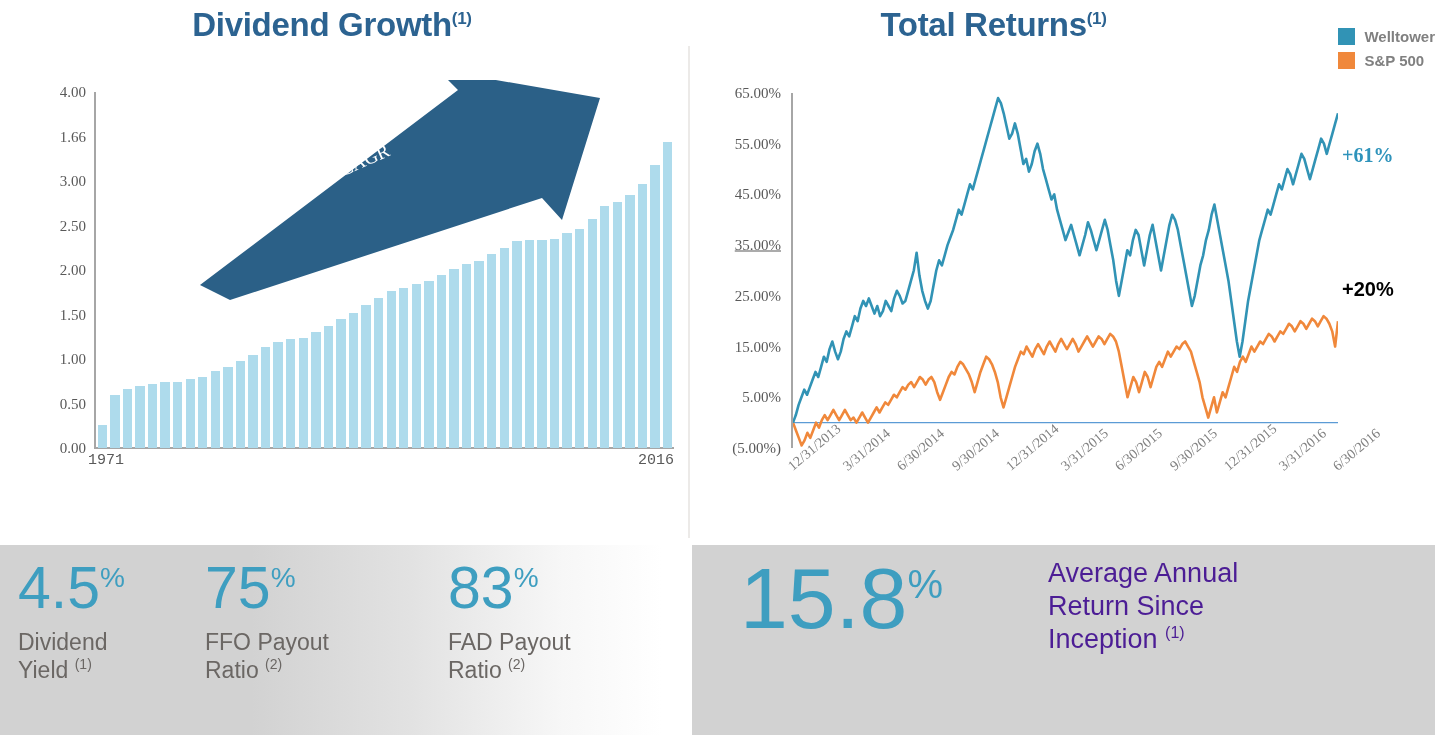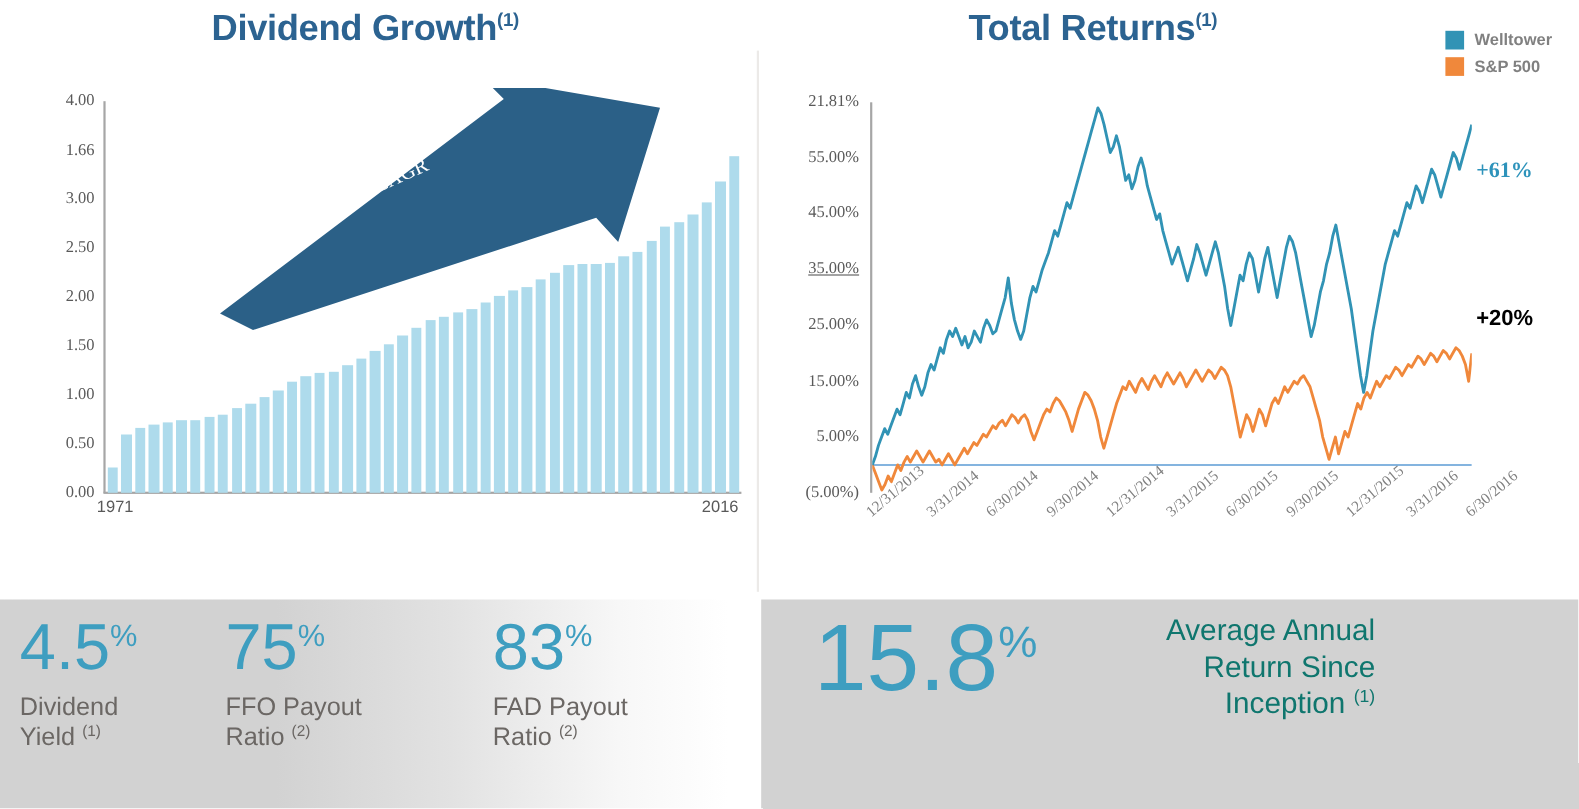--- a/index.html
+++ b/index.html
@@ -38,36 +38,36 @@
   .ytick {
     position: absolute; right: 100%; margin-right: 10px;
     font-size: 15px; color: #595959; white-space: nowrap;
     transform: translateY(-50%); font-family: "Liberation Serif", serif;
   }
   .bars { position: absolute; left:0; bottom:0; width: 100%; height: 100%;
           display: flex; align-items: flex-end; gap: 0; }
   .bar { background: #aedbec; flex: 1 1 0; margin: 0 1.6px; }
   .xlab-left, .xlab-right {
     position: absolute; top: 452px; font-size: 15px; color: #595959;
-    font-family: Liberation Sans, sans-serif;
+    font-family: Liberation Mono, monospace;
   }
   .xlab-left  { left: 88px; }
   .xlab-right { left: 638px; }
 
   
   #cagr-arrow { position: absolute; left: 190px; top: 80px; width: 420px; height: 230px; pointer-events:none; }
   #cagr-label {
     position: absolute; left: 300px; top: 178px;
     font-size: 19px; color: #ffffff;
     transform: rotate(-24deg); transform-origin: left center;
     white-space: nowrap; font-family: "Liberation Serif", serif;
   }
 
   
-  #legend { position: absolute; right: 24px; top: 28px; }
+  #legend { position: absolute; right: 0; top: 28px; }
   .legend-row { display: flex; align-items: center; margin-bottom: 7px; }
   .legend-swatch { width: 17px; height: 17px; margin-right: 9px; }
   .legend-label { font-size: 15px; font-weight: bold; color: #808080; }
 
   
   #line-plot { position: absolute; left: 793px; top: 93px; width: 545px; height: 355px; }
   #line-axis-line { position:absolute; left: 791px; top: 93px; width: 2px; height: 355px; background:#a6a6a6; }
   .ytick-r {
     position:absolute; right: 100%; margin-right: 12px;
     font-size: 15px; color: #595959; white-space: nowrap;
@@ -104,22 +104,22 @@
   .stat-label sup { font-size: 14px; vertical-align: super; }
 
   #stat-0 { left: 18px;  top: 14px; }
   #stat-1 { left: 205px; top: 14px; }
   #stat-2 { left: 448px; top: 14px; }
 
   #stat-big { left: 48px; top: 10px; }
   #stat-big .stat-value { font-size: 86px; }
   #stat-big .stat-value sup { font-size: 40px; }
   #stat-big-label {
-    position:absolute; left: 368px; top: 12px;
-    font-size: 27px; color: #0f766e; line-height: 1.22; text-align: right;
+    position:absolute; left: 356px; top: 12px;
+    font-size: 27px; color: #4c1d95; line-height: 1.22;
   }
   #stat-big-label sup { font-size: 16px; vertical-align: super; }
 </style>
 </head>
 <body>
 
 <div id="root">
 
   <div class="panel" id="left-panel">
 
@@ -225,21 +225,21 @@
 
   <div id="line-plot">
     <div id="line-yticks">
         <div class="ytick-r" style="top: 355px;">(5.00%)</div>
         <div class="ytick-r" style="top: 304.286px;">5.00%</div>
         <div class="ytick-r" style="top: 253.571px;">15.00%</div>
         <div class="ytick-r" style="top: 202.857px;">25.00%</div>
         <div class="ytick-r" style="top: 152.143px; text-decoration: underline;">35.00%</div>
         <div class="ytick-r" style="top: 101.429px;">45.00%</div>
         <div class="ytick-r" style="top: 50.7143px;">55.00%</div>
-        <div class="ytick-r" style="top: 0px;">21.81%</div>
+        <div class="ytick-r" style="top: 0px;">65.00%</div>
       </div>
     <svg id="line-svg" viewBox="0 0 545 355" preserveAspectRatio="none" style="position:absolute;left:0;top:0;width:545px;height:355px;">
       <line id="zero-line" x1="0" y1="329.64285714285717" x2="545" y2="329.64285714285717" stroke="#5b9bd5" stroke-width="1.4"></line>
       <polyline id="poly-sp" fill="none" stroke="#f0883b" stroke-width="2.6" stroke-linejoin="round" points="0.00,329.64 2.88,337.25 5.77,344.86 8.65,352.46 11.53,347.39 14.42,339.79 17.30,344.86 20.19,337.25 23.07,329.64 25.95,334.71 28.84,327.11 31.72,322.04 34.60,327.11 37.49,322.04 40.37,316.96 43.25,322.04 46.14,327.11 49.02,322.04 51.90,316.96 54.79,322.04 57.67,327.11 60.56,324.57 63.44,329.64 66.32,324.57 69.21,319.50 72.09,324.57 74.97,329.64 77.86,324.57 80.74,319.50 83.62,314.43 86.51,319.50 89.39,314.43 92.28,309.36 95.16,311.89 98.04,306.82 100.93,301.75 103.81,304.29 106.69,299.21 109.58,294.14 112.46,296.68 115.34,291.61 118.23,289.07 121.11,294.14 123.99,289.07 126.88,284.00 129.76,286.54 132.65,291.61 135.53,286.54 138.41,284.00 141.30,289.07 144.18,299.21 147.06,306.82 149.95,299.21 152.83,291.61 155.71,284.00 158.60,278.93 161.48,281.46 164.37,273.86 167.25,268.79 170.13,271.32 173.02,276.39 175.90,281.46 178.78,289.07 181.67,299.21 184.55,289.07 187.43,278.93 190.32,271.32 193.20,263.71 196.08,266.25 198.97,271.32 201.85,278.93 204.74,289.07 207.62,304.29 210.50,314.43 213.39,304.29 216.27,294.14 219.15,284.00 222.04,273.86 224.92,266.25 227.80,258.64 230.69,261.18 233.57,253.57 236.46,258.64 239.34,263.71 242.22,256.11 245.11,251.04 247.99,256.11 250.87,261.18 253.76,253.57 256.64,248.50 259.52,253.57 262.41,258.64 265.29,251.04 268.17,245.96 271.06,251.04 273.94,256.11 276.83,251.04 279.71,245.96 282.59,251.04 285.48,258.64 288.36,253.57 291.24,248.50 294.13,243.43 297.01,248.50 299.89,253.57 302.78,248.50 305.66,243.43 308.54,245.96 311.43,251.04 314.31,245.96 317.20,240.89 320.08,243.43 322.96,248.50 325.85,258.64 328.73,273.86 331.61,289.07 334.50,304.29 337.38,294.14 340.26,284.00 343.15,289.07 346.03,299.21 348.92,289.07 351.80,278.93 354.68,284.00 357.57,294.14 360.45,284.00 363.33,273.86 366.22,268.79 369.10,273.86 371.98,266.25 374.87,258.64 377.75,263.71 380.63,258.64 383.52,253.57 386.40,256.11 389.29,251.04 392.17,248.50 395.05,253.57 397.94,258.64 400.82,268.79 403.70,278.93 406.59,289.07 409.47,304.29 412.35,314.43 415.24,324.57 418.12,314.43 421.01,304.29 423.89,319.50 426.77,309.36 429.66,299.21 432.54,304.29 435.42,294.14 438.31,284.00 441.19,273.86 444.07,278.93 446.96,268.79 449.84,263.71 452.72,268.79 455.61,261.18 458.49,253.57 461.38,258.64 464.26,253.57 467.14,248.50 470.03,251.04 472.91,245.96 475.79,240.89 478.68,243.43 481.56,248.50 484.44,243.43 487.33,238.36 490.21,240.89 493.10,235.82 495.98,230.75 498.86,233.29 501.75,238.36 504.63,233.29 507.51,228.21 510.40,230.75 513.28,235.82 516.16,230.75 519.05,225.68 521.93,228.21 524.81,233.29 527.70,228.21 530.58,223.14 533.47,225.68 536.35,230.75 539.23,238.36 542.12,253.57 545.00,228.21"></polyline>
       <polyline id="poly-wt" fill="none" stroke="#3193b5" stroke-width="2.6" stroke-linejoin="round" points="0.00,329.64 2.81,322.04 5.62,311.89 8.43,304.29 11.24,296.68 14.05,301.75 16.86,294.14 19.66,286.54 22.47,278.93 25.28,284.00 28.09,273.86 30.90,263.71 33.71,268.79 36.52,256.11 39.33,248.50 42.14,258.64 44.95,266.25 47.76,258.64 50.57,245.96 53.38,238.36 56.19,243.43 58.99,233.29 61.80,223.14 64.61,228.21 67.42,215.54 70.23,207.93 73.04,213.00 75.85,205.39 78.66,213.00 81.47,220.61 84.28,213.00 87.09,223.14 89.90,218.07 92.71,207.93 95.52,213.00 98.32,218.07 101.13,205.39 103.94,197.79 106.75,202.86 109.56,210.46 112.37,207.93 115.18,197.79 117.99,187.64 120.80,177.50 123.61,159.75 126.42,182.57 129.23,197.79 132.04,207.93 134.85,215.54 137.65,207.93 140.46,192.71 143.27,177.50 146.08,167.36 148.89,172.43 151.70,162.29 154.51,152.14 157.32,144.54 160.13,136.93 162.94,126.79 165.75,116.64 168.56,121.71 171.37,111.57 174.18,101.43 176.98,91.29 179.79,96.36 182.60,86.21 185.41,76.07 188.22,65.93 191.03,55.79 193.84,45.64 196.65,35.50 199.46,25.36 202.27,15.21 205.08,5.07 207.89,10.14 210.70,20.29 213.51,32.96 216.31,45.64 219.12,40.57 221.93,30.43 224.74,40.57 227.55,55.79 230.36,71.00 233.17,65.93 235.98,78.61 238.79,71.00 241.60,58.32 244.41,50.71 247.22,60.86 250.03,76.07 252.84,86.21 255.64,96.36 258.45,106.50 261.26,101.43 264.07,116.64 266.88,126.79 269.69,136.93 272.50,147.07 275.31,139.46 278.12,131.86 280.93,142.00 283.74,152.14 286.55,162.29 289.36,152.14 292.16,142.00 294.97,129.32 297.78,136.93 300.59,147.07 303.40,157.21 306.21,147.07 309.02,136.93 311.83,126.79 314.64,136.93 317.45,152.14 320.26,167.36 323.07,187.64 325.88,202.86 328.69,187.64 331.49,172.43 334.30,157.21 337.11,162.29 339.92,147.07 342.73,136.93 345.54,142.00 348.35,157.21 351.16,172.43 353.97,157.21 356.78,142.00 359.59,131.86 362.40,147.07 365.21,162.29 368.02,177.50 370.82,162.29 373.63,147.07 376.44,131.86 379.25,121.71 382.06,126.79 384.87,136.93 387.68,152.14 390.49,167.36 393.30,182.57 396.11,197.79 398.92,213.00 401.73,202.86 404.54,187.64 407.35,172.43 410.15,162.29 412.96,147.07 415.77,136.93 418.58,121.71 421.39,111.57 424.20,126.79 427.01,142.00 429.82,157.21 432.63,172.43 435.44,187.64 438.25,207.93 441.06,228.21 443.87,248.50 446.68,263.71 449.48,248.50 452.29,228.21 455.10,207.93 457.91,192.71 460.72,177.50 463.53,162.29 466.34,147.07 469.15,136.93 471.96,126.79 474.77,116.64 477.58,121.71 480.39,111.57 483.20,101.43 486.01,91.29 488.81,96.36 491.62,86.21 494.43,76.07 497.24,81.14 500.05,91.29 502.86,81.14 505.67,71.00 508.48,60.86 511.29,65.93 514.10,76.07 516.91,86.21 519.72,76.07 522.53,65.93 525.34,55.79 528.14,45.64 530.95,50.71 533.76,60.86 536.57,50.71 539.38,40.57 542.19,30.43 545.00,20.29"></polyline>
     </svg>
   </div>
 
   <div id="line-xticks">
       <div class="xtick-r" style="left: 785px; top: 462px;">12/31/2013</div>

